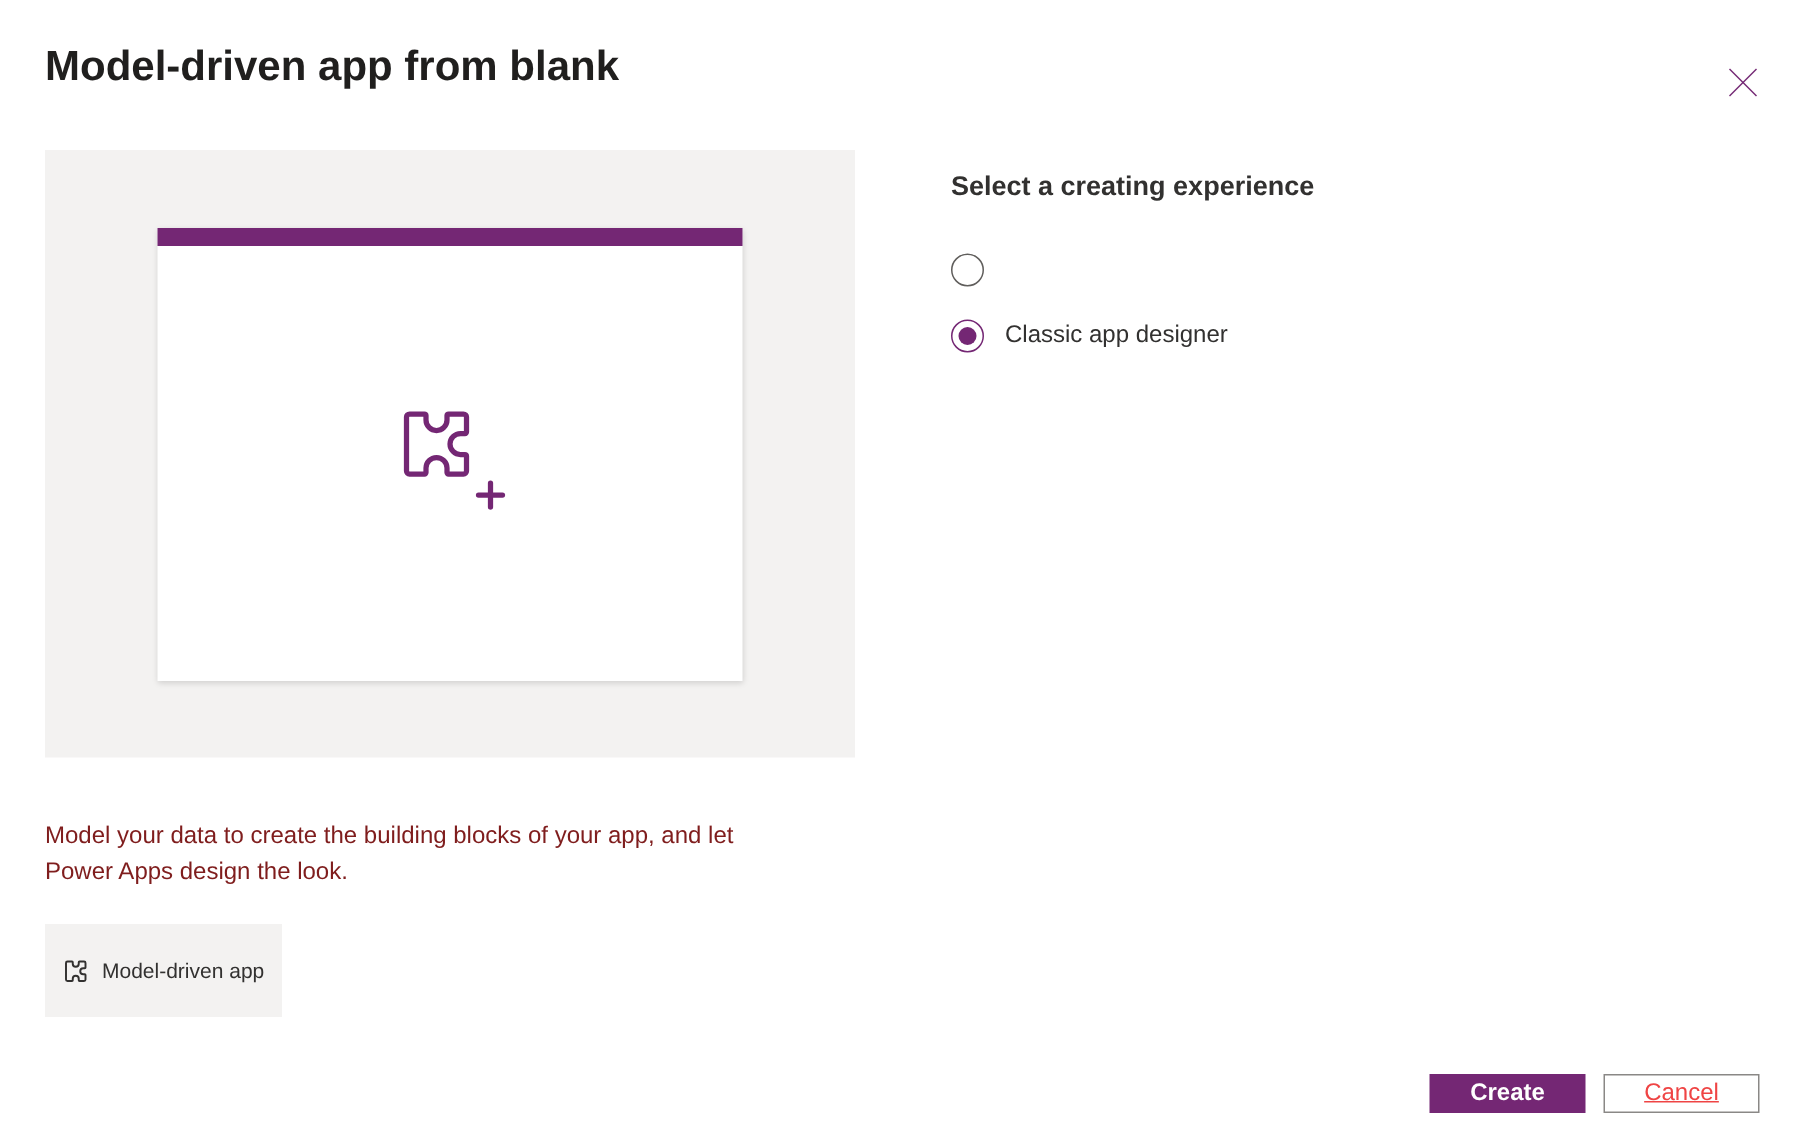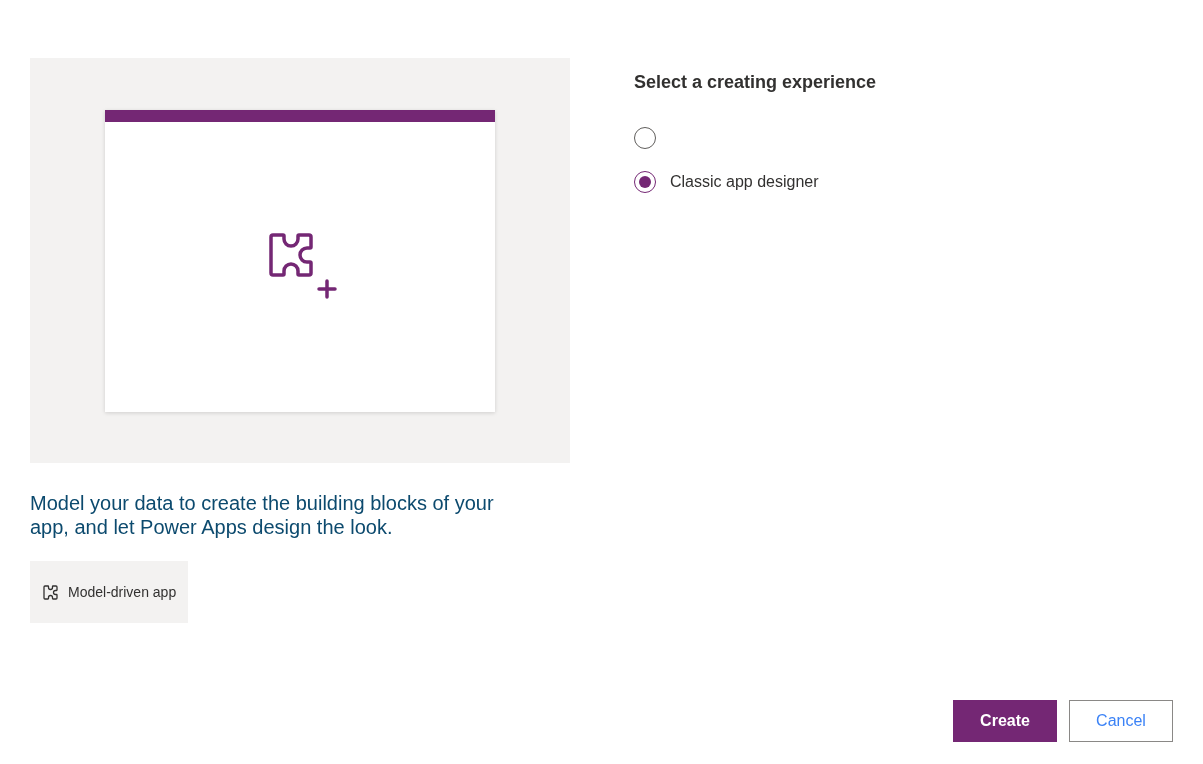--- a/index.html
+++ b/index.html
@@ -67,24 +67,24 @@
       height: 12px;
       background: #742774;
     }
     .preview-icon-wrap {
       flex: 1;
       display: flex;
       align-items: center;
       justify-content: center;
     }
     .description {
-      margin-top: 28px;
-      font-size: 20px;
+      margin-top: 41px;
+      font-size: 16px;
       line-height: 24px;
-      color: #0c4a6e;
+      color: #7f1d1d;
       max-width: 480px;
     }
     .tag {
       display: inline-flex;
       align-items: center;
       gap: 8px;
       margin-top: 22px;
       background: #f3f2f1;
       padding: 22px 12px;
       font-size: 14px;
@@ -134,42 +134,54 @@
 
     .footer {
       position: absolute;
       bottom: 22px;
       right: 30px;
       display: flex;
       gap: 12px;
     }
     .btn {
       min-width: 104px;
-      height: 42px;
+      height: 26px;
       padding: 0 20px;
       font-size: 16px;
       font-family: inherit;
       cursor: pointer;
       border: 1px solid transparent;
     }
     .btn-primary {
       background: #742774;
       color: #ffffff;
       font-weight: 600;
     }
     .btn-secondary {
       background: #ffffff;
-      color: #3b82f6;
+      color: #ef4444;
       border-color: #8a8886;
+      text-decoration: underline;
     }
   </style>
 </head>
 <body>
 
 <div class="dialog">
+  <div class="header">
+    <h1 class="title">Model-driven app from blank</h1>
+    <button class="close-btn">
+      <span>
+        <svg width="22" height="22" viewBox="0 0 22 22">
+          <line x1="2" y1="2" x2="20" y2="20" stroke="#742774" stroke-width="1"></line>
+          <line x1="20" y1="2" x2="2" y2="20" stroke="#742774" stroke-width="1"></line>
+        </svg>
+      </span>
+    </button>
+  </div>
 
   <div class="body">
     <div class="left">
       <div class="preview-frame">
         <div class="preview-card">
           <div class="preview-bar"></div>
           <div class="preview-icon-wrap">
             <span>
               <svg width="78" height="72" viewBox="0 0 78 72">
                 <path d="M22 16 h10 a1 1 0 0 1 1 1 v3 a7 7 0 0 0 14 0 v-3 a1 1 0 0 1 1-1 h10 a2 2 0 0 1 2 2 v10 a1 1 0 0 1 -1 1 h-3 a7 7 0 0 0 0 14 h3 a1 1 0 0 1 1 1 v10 a2 2 0 0 1 -2 2 h-10 a1 1 0 0 1 -1 -1 v-3 a7 7 0 0 0 -14 0 v3 a1 1 0 0 1 -1 1 h-10 a2 2 0 0 1 -2 -2 v-36 a2 2 0 0 1 2 -2 z" fill="none" stroke="#742774" stroke-width="3.5" stroke-linejoin="round" transform="translate(-10,-10)"></path>

